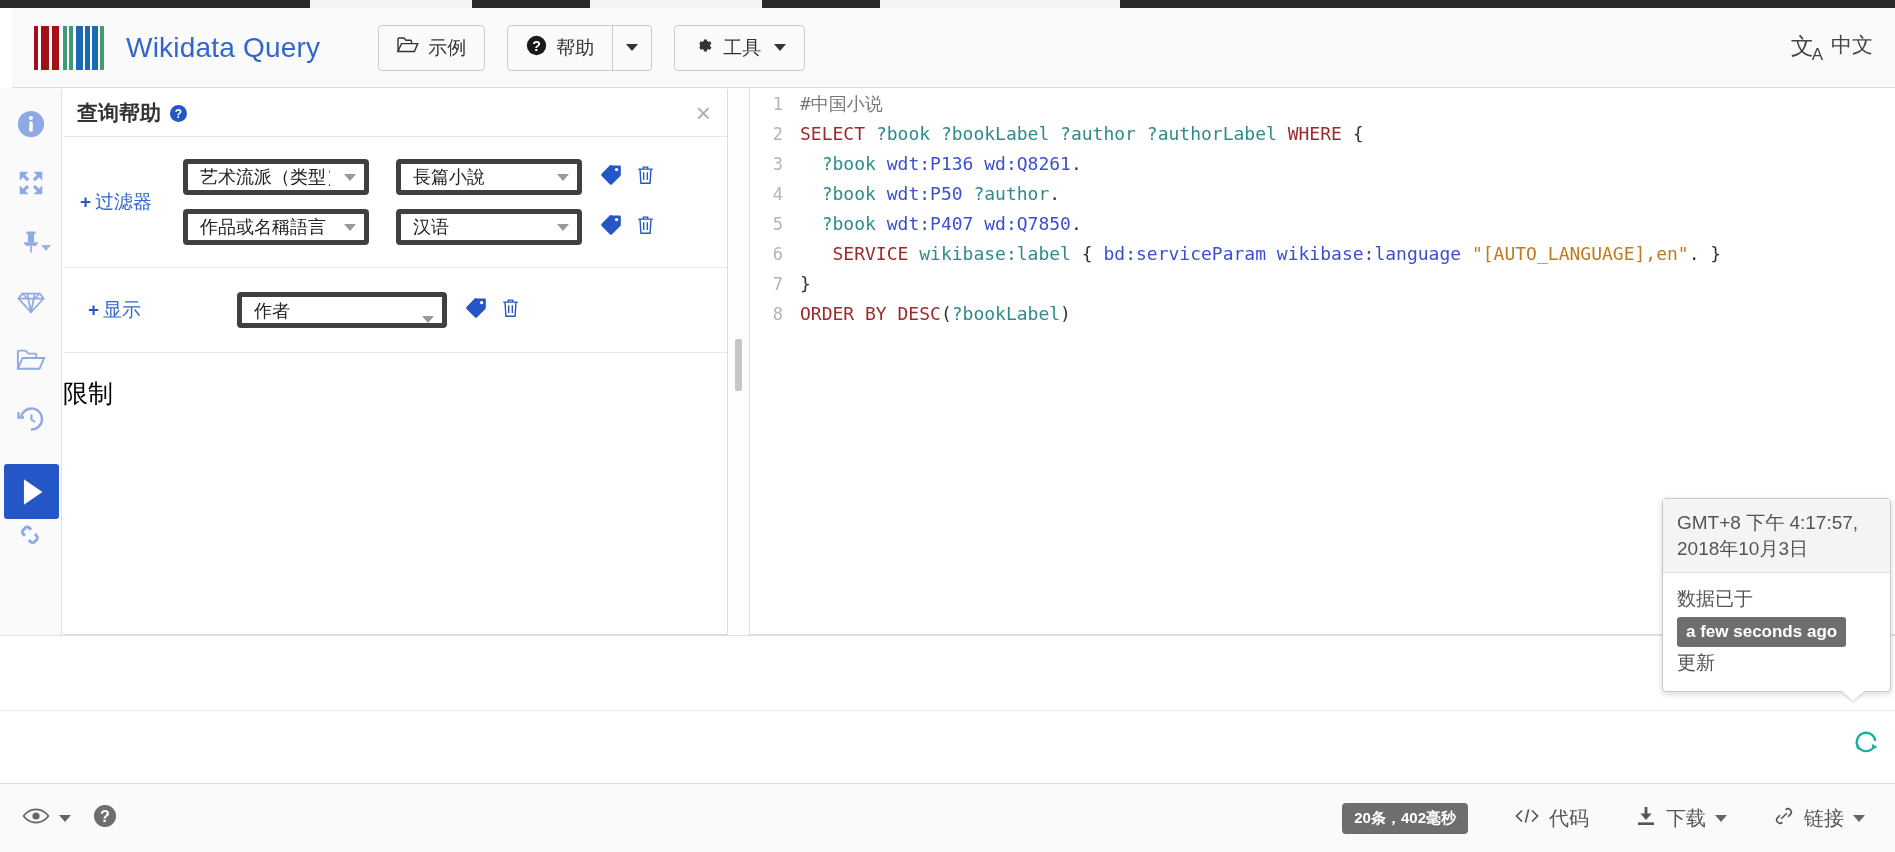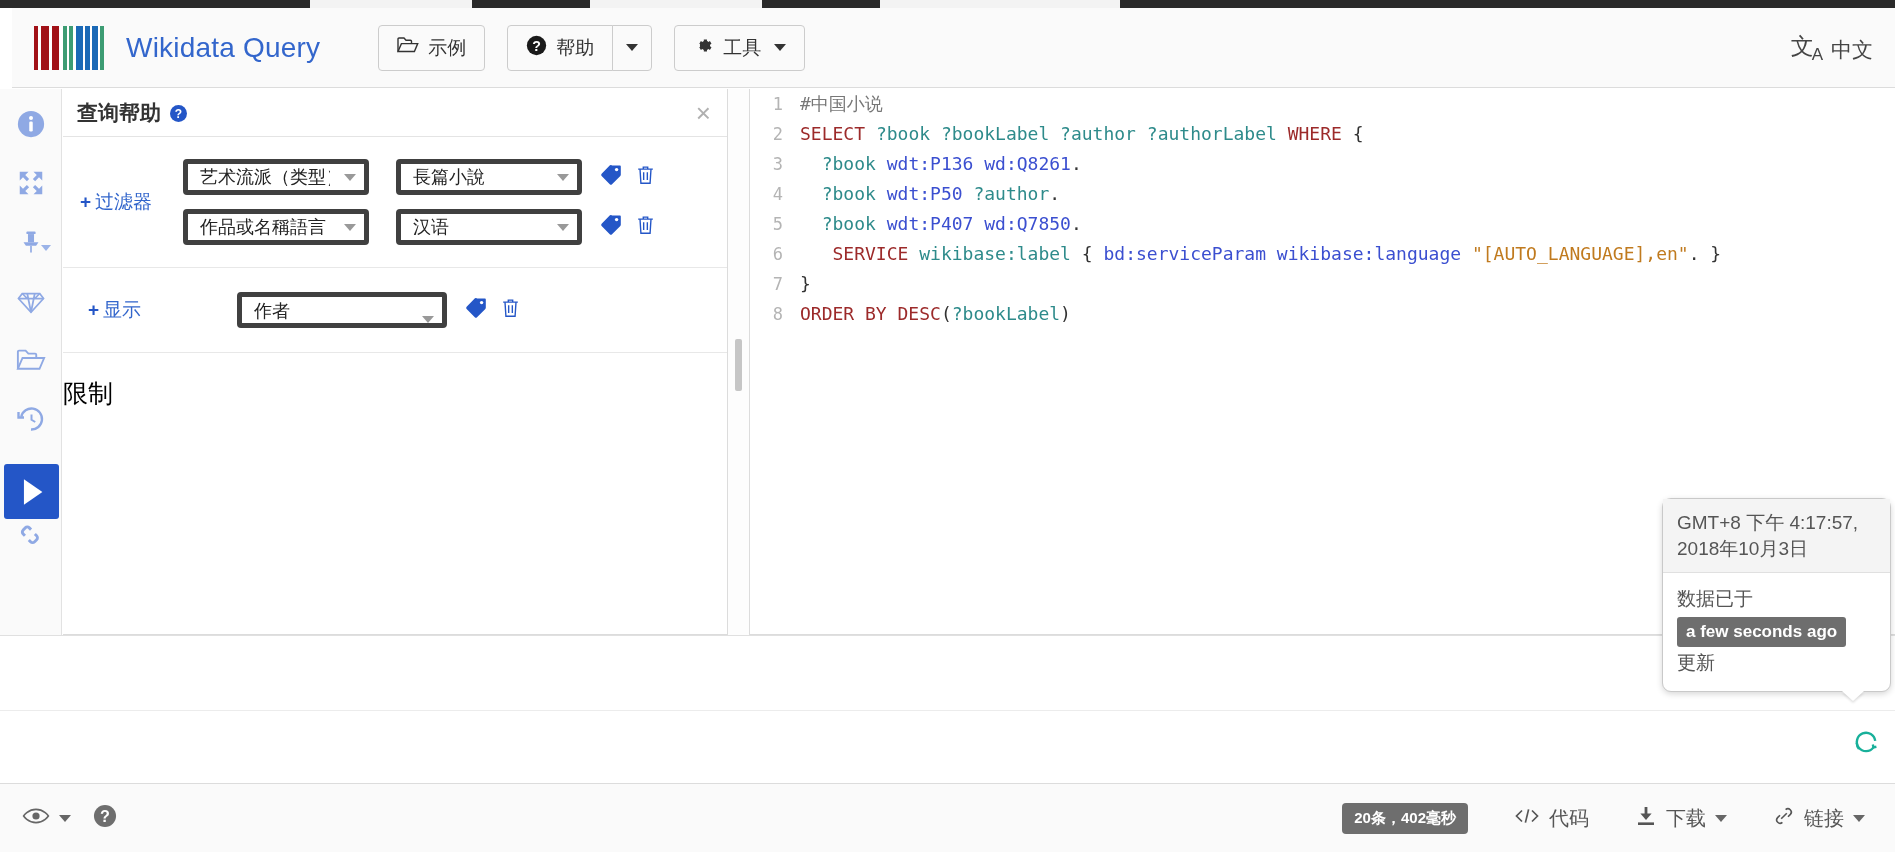--- a/index.html
+++ b/index.html
@@ -46,21 +46,21 @@
     padding: 0 13px; margin-left: -1px;
   }
   .hdr-btns { margin-left: 58px; display: flex; align-items: center; gap: 22px; }
 
   .caret-dn {
     width: 0; height: 0; border-left: 6px solid transparent;
     border-right: 6px solid transparent; border-top: 7px solid #333;
   }
   .lang-sel {
     position: absolute; right: 34px; top: 50%; transform: translateY(-50%);
-    display: flex; align-items: flex-end; gap: 10px; cursor: pointer;
+    display: flex; align-items: flex-start; gap: 10px; cursor: pointer;
     font-size: 21px; color: #444;
   }
   .lang-icon { font-size: 23px; color: #444; letter-spacing: -2px; }
 
   
   .rail {
     position: absolute; left: 0; top: 89px; width: 62px; height: 557px;
     background: #fafafa; border-right: 1px solid #e2e2e2;
   }
   .rail-ico {
@@ -205,21 +205,21 @@
     border-radius: 4px; padding: 6px 12px; white-space: nowrap;
   }
   .foot-link {
     display: flex; align-items: center; gap: 9px; font-size: 20px;
     color: #555; cursor: pointer; white-space: nowrap; justify-content: space-between;
   }
 
   
   .tip {
     position: absolute; left: 1662px; top: 498px; width: 229px;
-    background: #fff; border: 1px solid #c9c9c9; border-radius: 9px;
+    background: #fff; border: 1px solid #c9c9c9; border-radius: 4px;
     box-shadow: 0 2px 6px rgba(0,0,0,.16); z-index: 40;
   }
   .tip-head {
     background: #f4f4f4; border-bottom: 1px solid #e0e0e0;
     padding: 11px 14px; font-size: 19px; color: #555; line-height: 1.35;
   }
   .tip-body { padding: 12px 14px 14px; font-size: 19px; color: #555; line-height: 1.45; }
   .tip-badge {
     display: inline-block; background: #6e6e6e; color: #fff;
     font-size: 17px; font-weight: bold; border-radius: 3px;

